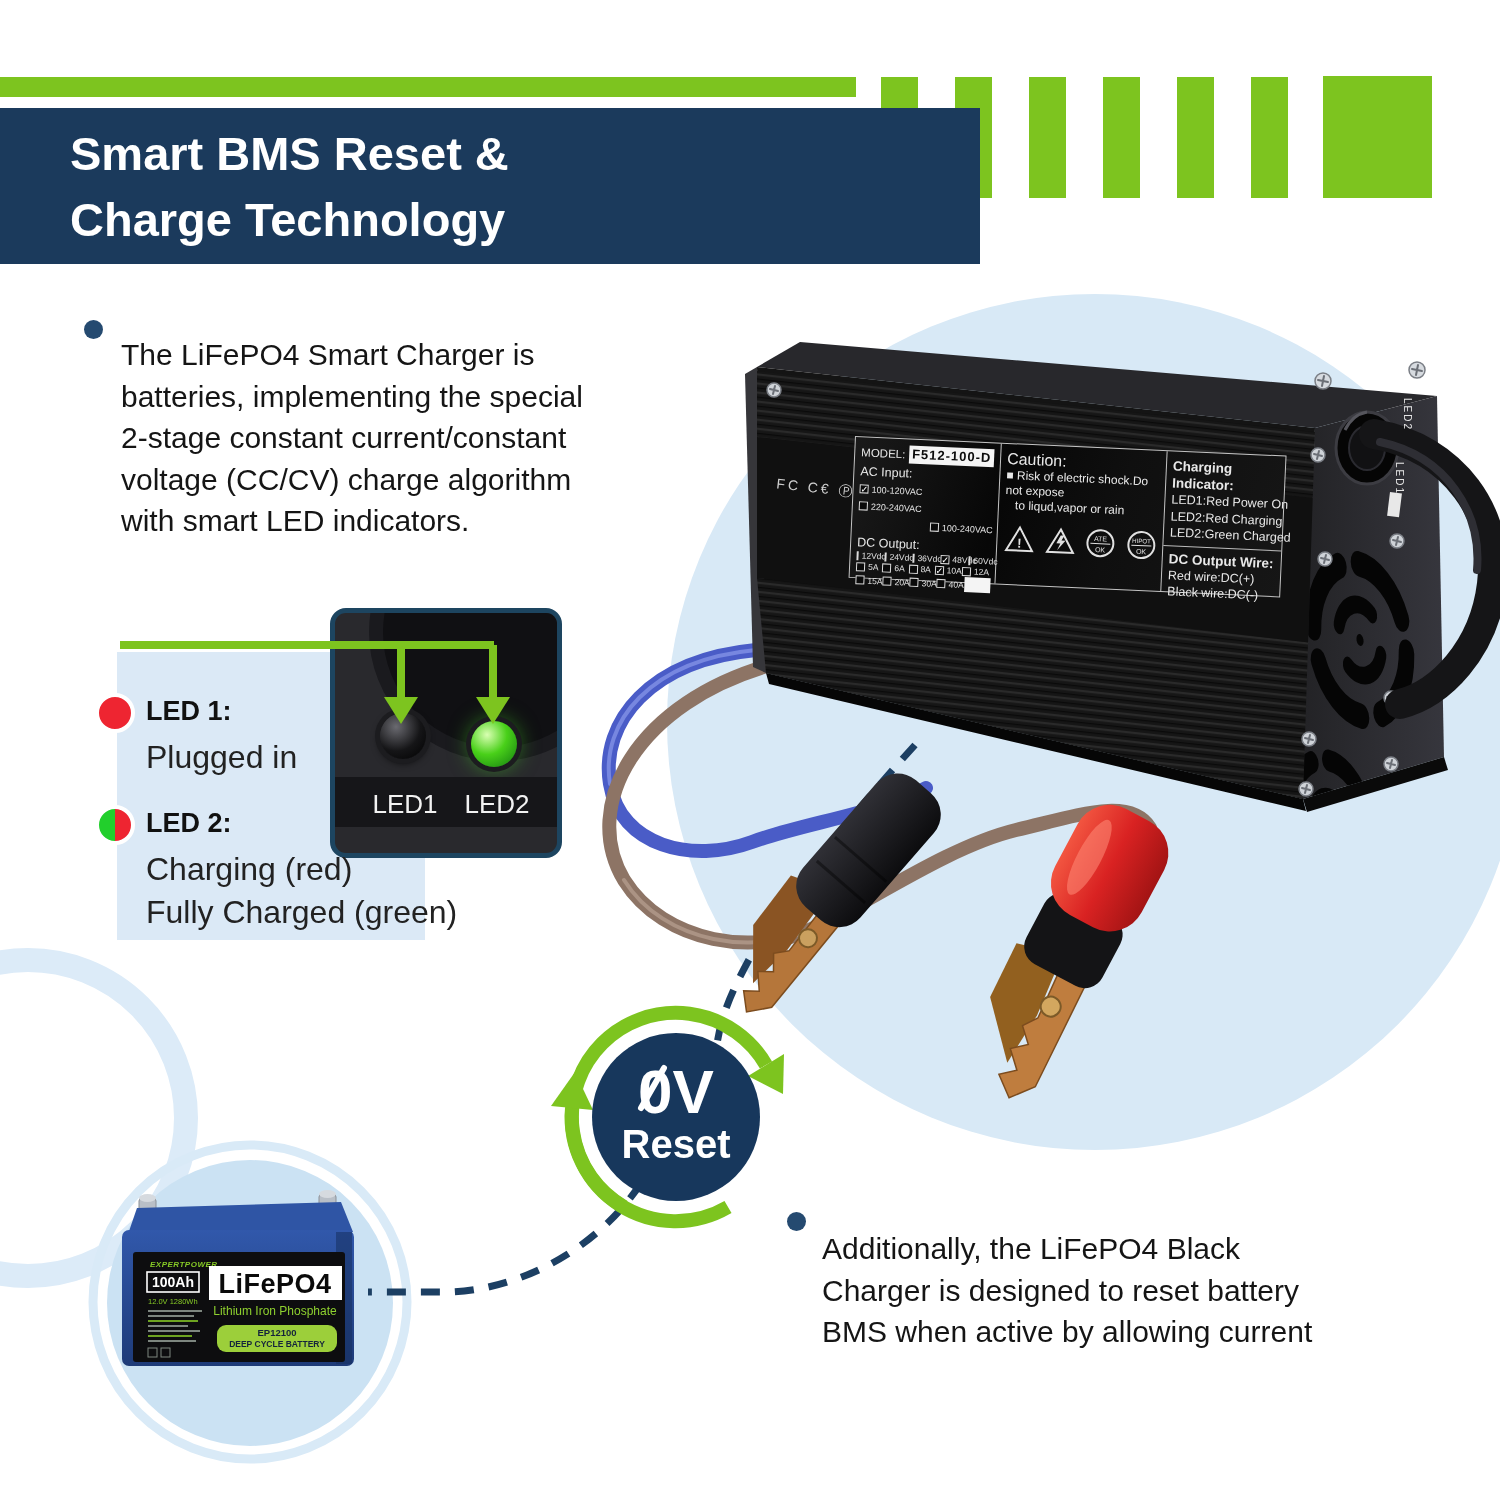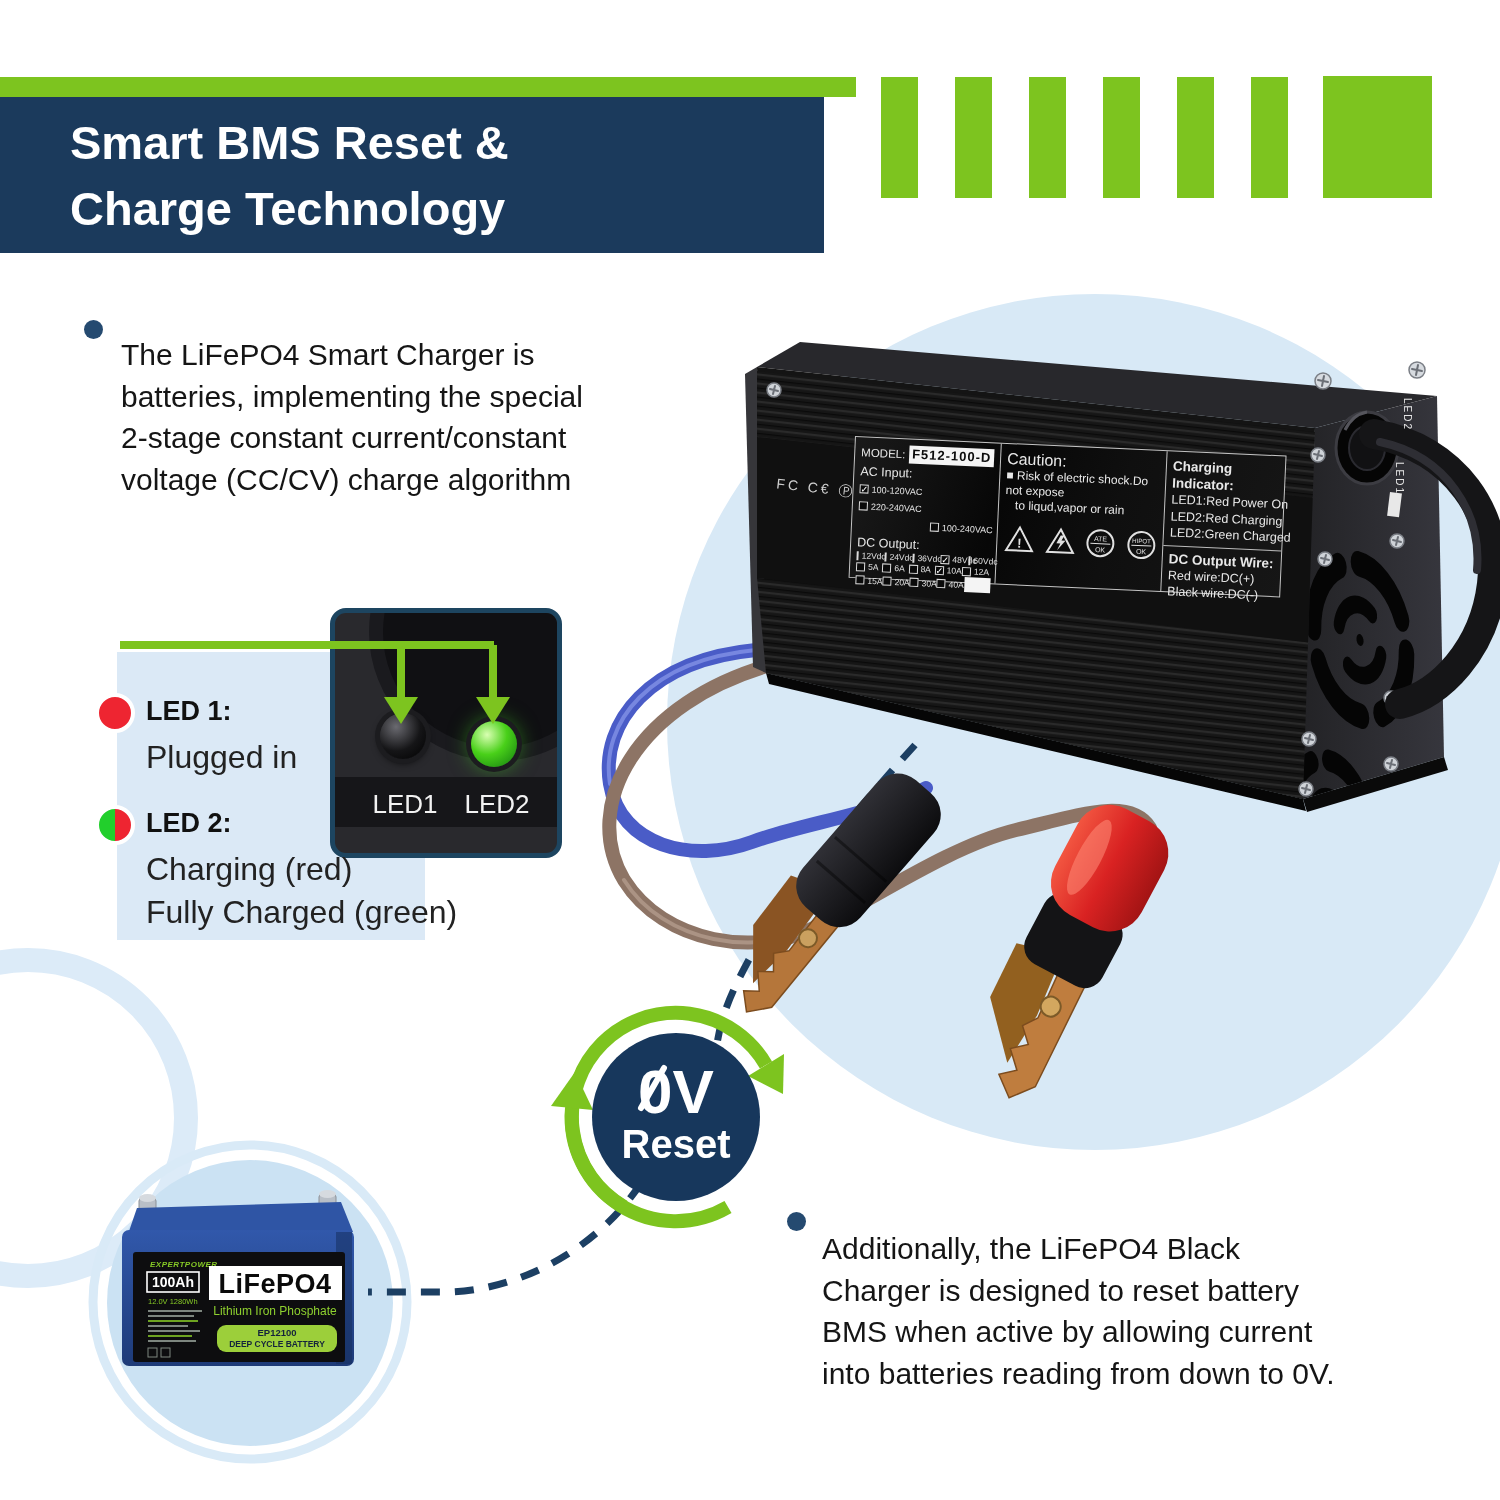--- a/index.html
+++ b/index.html
@@ -1,21 +1,21 @@
 <!DOCTYPE html>
 <html><head>
 <meta charset="utf-8">
 <style>
   html,body{margin:0;padding:0;}
   body{width:1500px;height:1500px;position:relative;overflow:hidden;background:#ffffff;
        font-family:"Liberation Sans",sans-serif;}
   .abs{position:absolute;}
   
   #banner-strip{left:0;top:77px;width:856px;height:20px;background:#7dc41f;}
-  #banner-box{left:0;top:97px;width:824px;height:156px;background:#1b3a5c;}
+  #banner-box{left:0;top:108px;width:980px;height:156px;background:#1b3a5c;}
   #banner-box .t{position:absolute;left:70px;color:#fff;font-weight:bold;font-size:47px;white-space:nowrap;}
   #banner-box .t1{top:18px;}
   #banner-box .t2{top:84px;}
   .gbar{position:absolute;background:#7dc41f;}
   
   .bullet-dot{width:19px;height:19px;border-radius:50%;background:#254a70;}
   .para{color:#151515;font-size:30px;line-height:41.5px;white-space:nowrap;margin-top:29px;}
   #bullet1-text{left:121px;top:305px;}
   #bullet2-text{left:822px;top:1199px;}
   
@@ -279,28 +279,28 @@
   <div class="t t1">Smart BMS Reset &amp;</div>
   <div class="t t2">Charge Technology</div>
 </div>
 
 <div class="abs bullet-dot" style="left:84px;top:320px"></div>
 <div class="abs para" id="bullet1-text">
   <div>The LiFePO4 Smart Charger is</div>
   <div>batteries, implementing the special</div>
   <div>2-stage constant current/constant</div>
   <div>voltage (CC/CV) charge algorithm</div>
+  <div>with smart LED indicators.</div>
 </div>
 
 <div class="abs bullet-dot" style="left:787px;top:1212px"></div>
 <div class="abs para" id="bullet2-text">
   <div>Additionally, the LiFePO4 Black</div>
   <div>Charger is designed to reset battery</div>
   <div>BMS when active by allowing current</div>
-  <div>into batteries reading from down to 0V.</div>
 </div>
 
 <div class="abs" id="led-panel"></div>
 <div class="abs led-dot" id="led1-dot"></div>
 <div class="abs led-title" style="left:146px;top:696px">LED 1:</div>
 <div class="abs led-desc" style="left:146px;top:739px">Plugged in</div>
 <div class="abs led-dot" id="led2-dot"></div>
 <div class="abs led-title" style="left:146px;top:808px">LED 2:</div>
 <div class="abs led-desc" style="left:146px;top:851px">Charging (red)</div>
 <div class="abs led-desc" style="left:146px;top:894px">Fully Charged (green)</div>

